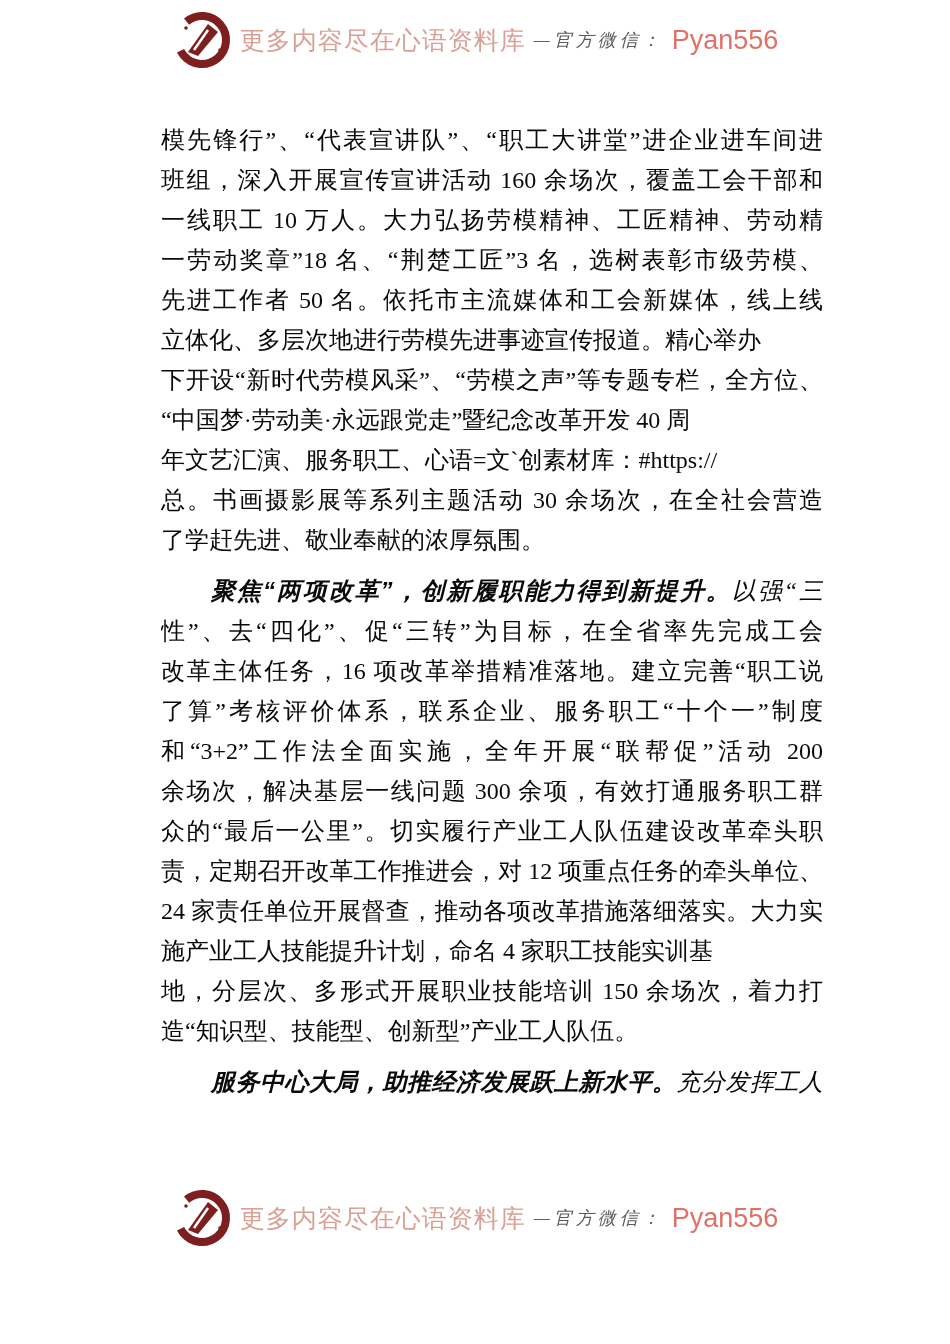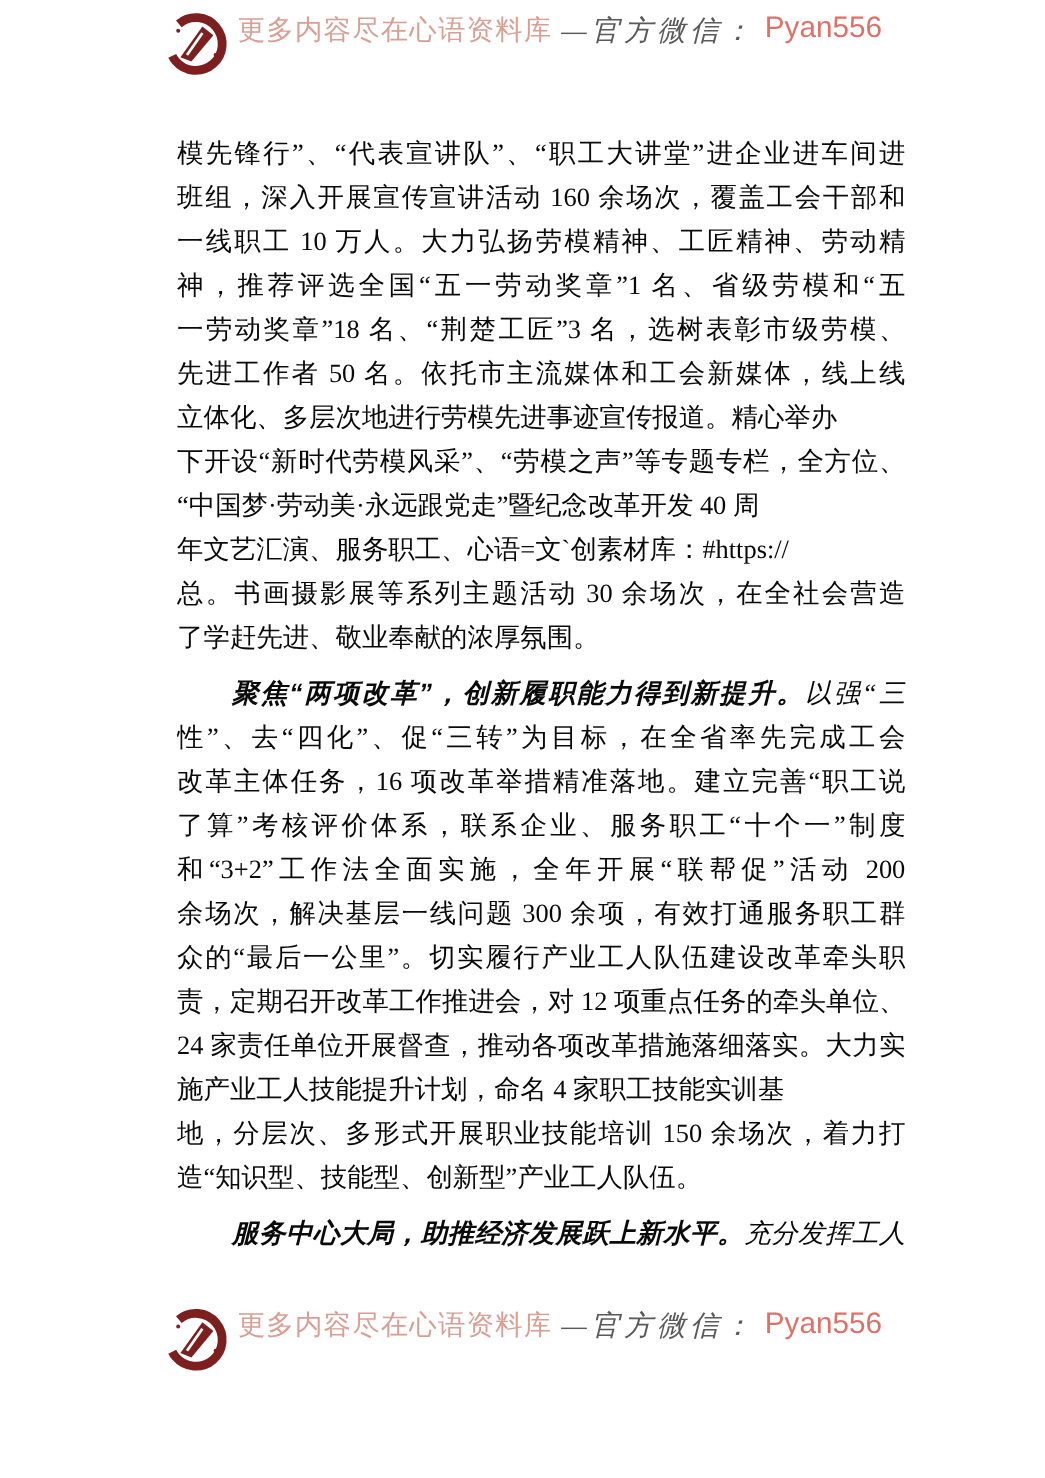--- a/index.html
+++ b/index.html
@@ -12,34 +12,35 @@
     font-family: "Liberation Serif", "DejaVu Serif", serif;
     color: #0a0a0a;
   }
 
   
   .watermark {
     position: absolute;
     left: 0;
     width: 100%;
     display: flex;
+    align-items: center;
     justify-content: center;
     gap: 8px;
     white-space: nowrap;
   }
   .watermark.header { top: 10px; }
   .watermark.footer { top: 1188px; }
   .wm-logo { width: 60px; height: 60px; flex: 0 0 auto; }
   .wm-brand {
     font-size: 25px;
     letter-spacing: 1px;
     color: #d99f93;
   }
   .wm-label {
-    font-size: 26px;
+    font-size: 18px;
     letter-spacing: 4px;
     color: #5a5a5a;
     font-style: italic;
   }
   .wm-account {
     font-size: 27px;
     font-family: "Liberation Sans", "DejaVu Sans", sans-serif;
     color: #df7168;
   }
 
@@ -81,21 +82,20 @@
     <span class="wm-label">—官方微信：</span>
     <span class="wm-account">Pyan556</span>
   </div>
 
   <div class="doc">
 
     <div class="para">
       <div class="line j">模先锋行”、“代表宣讲队”、“职工大讲堂”进企业进车间进</div>
       <div class="line j">班组，深入开展宣传宣讲活动 160 余场次，覆盖工会干部和</div>
       <div class="line j">一线职工 10 万人。大力弘扬劳模精神、工匠精神、劳动精</div>
-      <div class="line j">神，推荐评选全国“五一劳动奖章”1 名、省级劳模和“五</div>
       <div class="line j">一劳动奖章”18 名、“荆楚工匠”3 名，选树表彰市级劳模、</div>
       <div class="line j">先进工作者 50 名。依托市主流媒体和工会新媒体，线上线</div>
       <div class="line">立体化、多层次地进行劳模先进事迹宣传报道。精心举办</div>
       <div class="line j">下开设“新时代劳模风采”、“劳模之声”等专题专栏，全方位、</div>
       <div class="line">“中国梦·劳动美·永远跟党走”暨纪念改革开发 40 周</div>
       <div class="line">年文艺汇演、服务职工、心语=文`创素材库：#https://</div>
       <div class="line j">总。书画摄影展等系列主题活动 30 余场次，在全社会营造</div>
       <div class="line">了学赶先进、敬业奉献的浓厚氛围。</div>
     </div>
 

